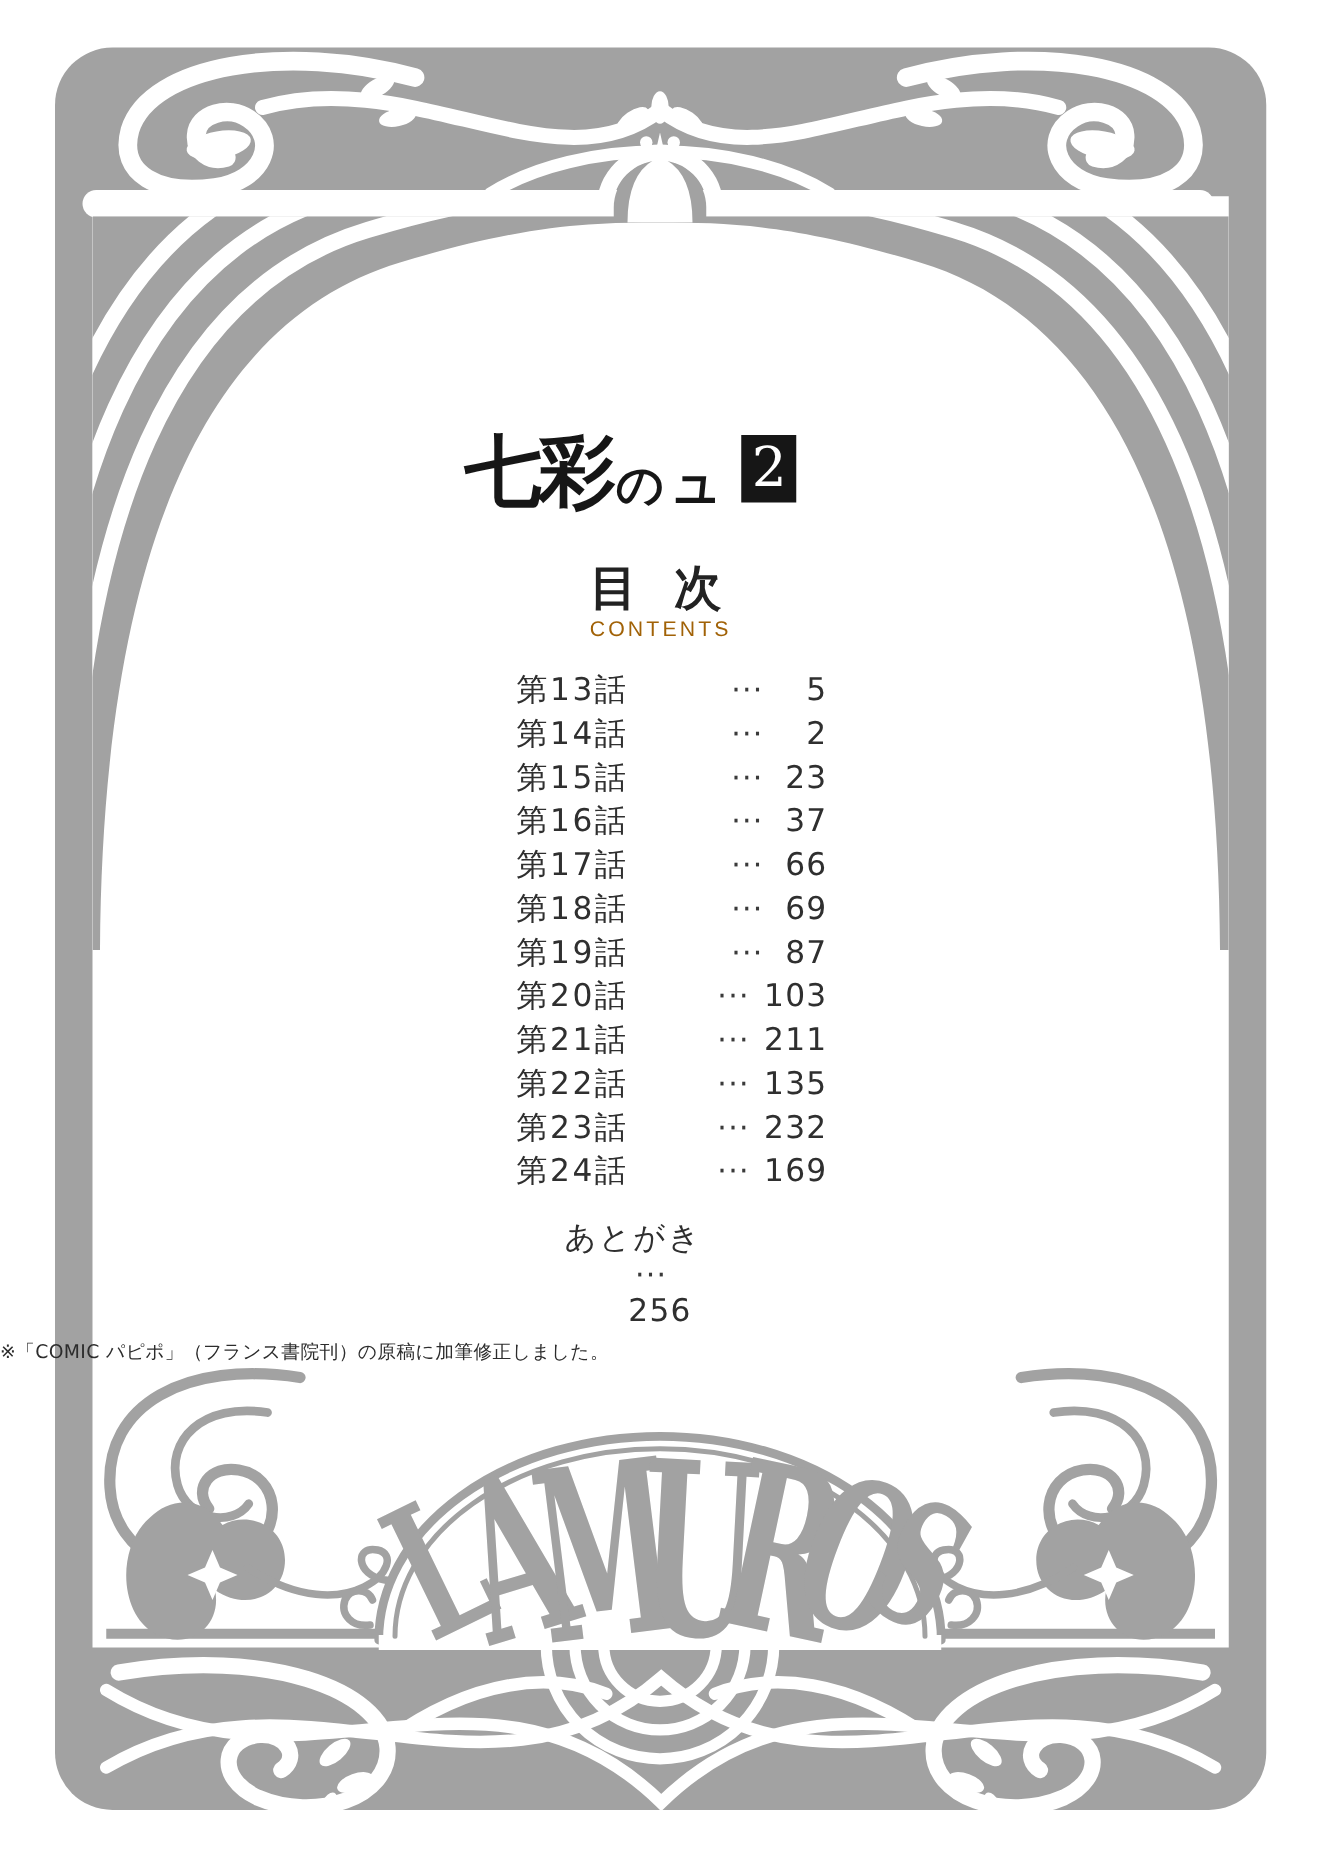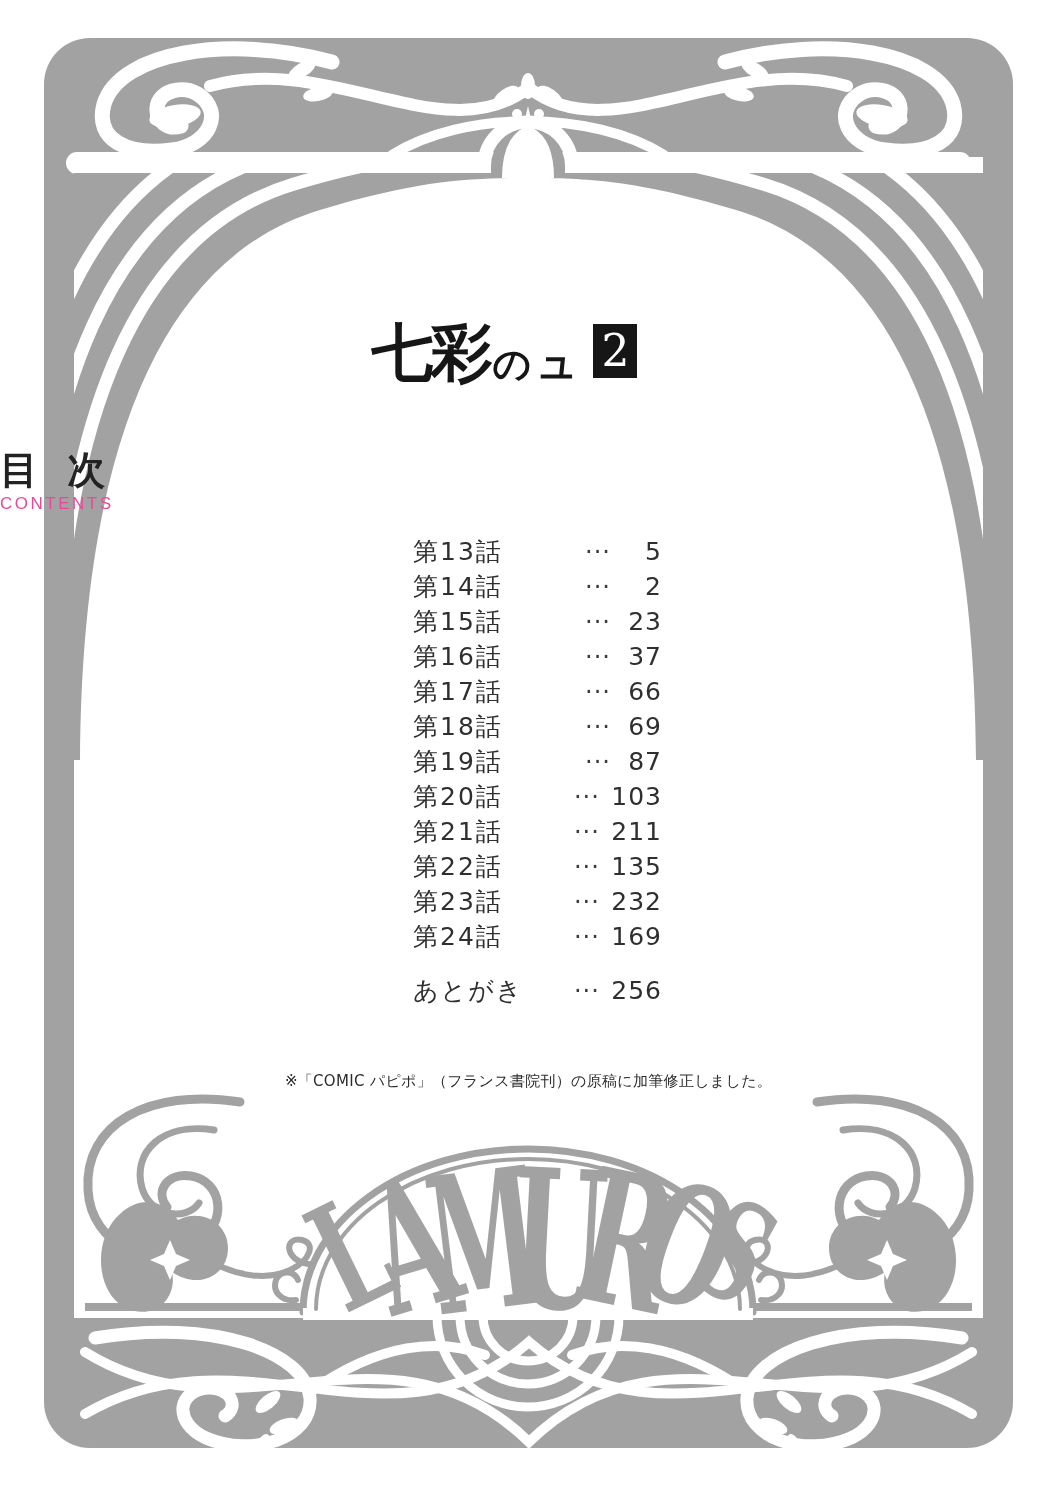--- a/index.html
+++ b/index.html
@@ -6,40 +6,40 @@
   .page{position:relative;width:1057px;height:1500px;background:#fff;overflow:hidden;
         font-family:"DejaVu Sans","Liberation Sans",sans-serif;}
   svg.deco{position:absolute;left:0;top:0;}
   .g-fill{fill:#a2a2a2;}
   .wln{stroke:#fff;fill:none;stroke-linecap:round;}
   .gln{stroke:#a2a2a2;fill:none;stroke-linecap:round;}
   .arch-letter{fill:#a2a2a2;font-family:"DejaVu Serif","Liberation Serif",serif;font-weight:bold;}
 
   .logo-row{position:absolute;top:322px;left:0;right:0;display:flex;justify-content:center;
             align-items:flex-end;transform:translateX(-24px);z-index:2;}
-  .logo-big{font-size:62px;font-weight:900;color:#161616;letter-spacing:-3px;line-height:1;}
+  .logo-big{font-size:62px;font-weight:900;color:#161616;letter-spacing:-3px;line-height:1;margin-top:24px;}
   .logo-sm-no{font-size:38px;font-weight:900;color:#161616;line-height:1;margin:0 2px 1px 3px;}
   .logo-sm-yu{font-size:42px;font-weight:900;color:#161616;line-height:1;margin:0 1px 0 2px;}
   .vol-badge{width:44px;height:54px;background:#161616;color:#fff;display:flex;align-items:center;
              justify-content:center;margin:0 0 6px 14px;
              font-family:"DejaVu Serif","Liberation Serif",serif;font-size:44px;line-height:1;}
 
-  .heading{position:absolute;top:450px;left:0;right:0;color:#222;z-index:2;}
+  .heading{position:absolute;top:450px;left:0;right:0;text-align:center;color:#222;z-index:2;}
   .heading-jp{font-size:38px;font-weight:600;letter-spacing:8px;line-height:1.1;}
   .heading-en{font-size:17px;font-weight:400;letter-spacing:2.5px;margin-top:2px;
-              font-family:"Liberation Sans","DejaVu Sans",sans-serif;color:#ec4899;}
+              font-family:"Liberation Sans","DejaVu Sans",sans-serif;color:#a16207;}
 
   .toc{position:absolute;top:534px;left:394px;width:268px;color:#2f2f2f;z-index:2;}
   .toc-row{display:flex;align-items:center;height:35px;font-size:25px;}
   .toc-label{width:172px;letter-spacing:2px;white-space:nowrap;margin-left:19px;}
   .toc-dots{width:40px;font-size:24px;letter-spacing:1px;color:#3a3a3a;}
   .toc-page{flex:1;text-align:right;letter-spacing:1px;}
-  .toc-after{margin-top:19px;}
-
-  .footnote{position:absolute;top:1072px;left:0;right:0;text-align:center;font-size:15px;
+  .toc-after{margin-top:19px;flex-direction:column;}
+
+  .footnote{position:absolute;top:1072px;left:0;right:0;font-size:15px;
             color:#2c2c2c;letter-spacing:0.3px;z-index:2;}
 </style>
 </head>
 <body>
 
 <div class="page">
 
   <svg class="deco" width="1057" height="1500" viewBox="0 0 1057 1500" aria-hidden="true">
     <defs>
       <clipPath id="archclip">

